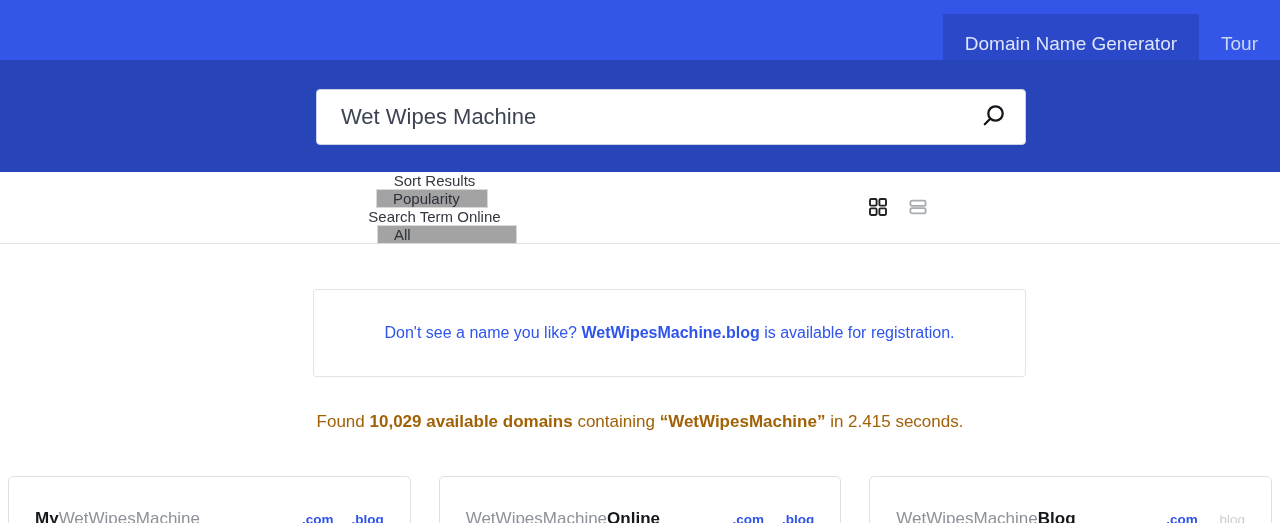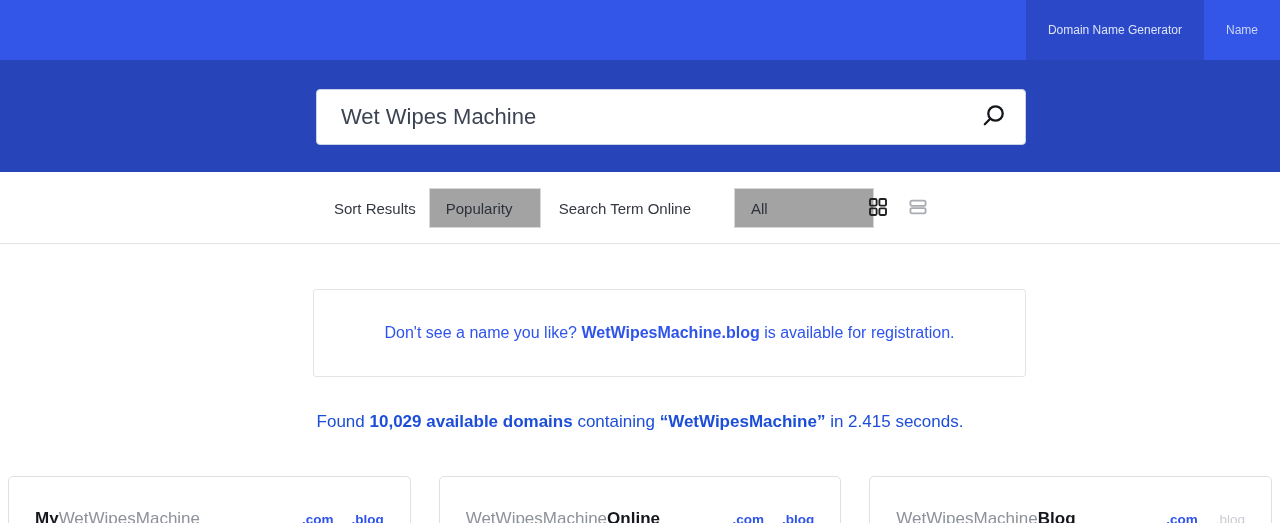--- a/index.html
+++ b/index.html
@@ -39,25 +39,26 @@
     right: 0;
     height: 60px;
     display: flex;
     align-items: stretch;
   }
   .nav-item {
     display: flex;
     align-items: center;
     justify-content: center;
     padding: 0 22px;
-    font-size: 12px;
+    font-size: 19px;
     color: #ccd6f7;
     white-space: nowrap;
     cursor: pointer;
     height: 60px;
+    margin-top: 14px;
   }
   .nav-item.is-active {
     background: #2b48c9;
     color: #dde4fb;
   }
 
   
   .hero {
     position: absolute;
     top: 60px; left: 0;
@@ -111,20 +112,21 @@
     border-bottom: 1px solid #e2e2e2;
   }
   .filter-inner {
     position: absolute;
     left: 334px;
     top: 0;
     height: 72px;
     display: flex;
     align-items: center;
     gap: 0;
+    flex-direction: column;
   }
   .filter-label {
     font-size: 15px;
     color: #333740;
     white-space: nowrap;
   }
   .filter-select {
     margin-left: 13px;
     margin-right: 18px;
     height: 40px;
@@ -182,21 +184,21 @@
   .promo-text .strong { font-weight: 700; }
 
   
   .found {
     position: absolute;
     top: 412px;
     left: 0;
     width: 1280px;
     text-align: center;
     font-size: 17px;
-    color: #1d4ed8;
+    color: #a16207;
     white-space: nowrap;
   }
   .found .strong { font-weight: 700; }
 
   
   .cards {
     position: absolute;
     top: 476px;
     left: 0;
     width: 1280px;
@@ -247,21 +249,21 @@
 </style>
 </head>
 <body>
 
 <div class="topbar">
   <div class="nav-right">
     <div class="nav-item is-active">
       <span>Domain Name Generator</span>
     </div>
     <div class="nav-item">
-      <span>Name</span>
+      <span>Tour</span>
     </div>
   </div>
 </div>
 
 <div class="hero">
   <div class="search-wrap">
     <input class="search-input" type="text" value="Wet Wipes Machine" placeholder="Enter a word or phrase" style="">
     <button class="search-btn">
       <span>
         <svg width="30" height="30" viewBox="0 0 30 30" aria-hidden="true">

